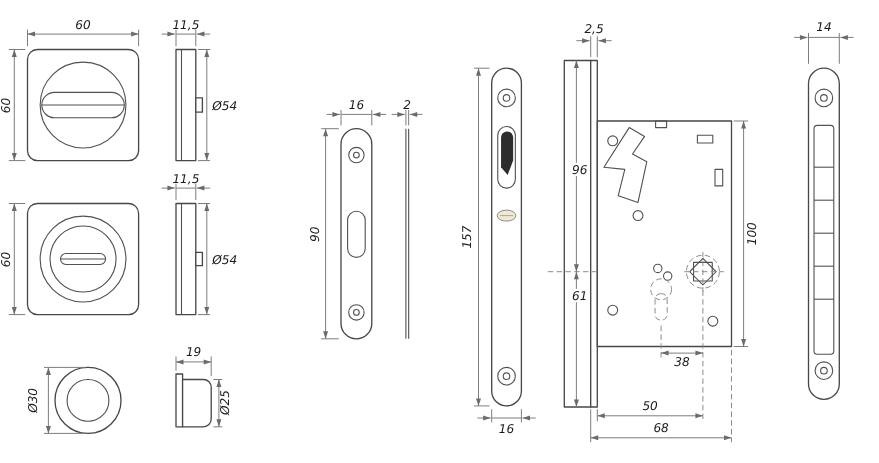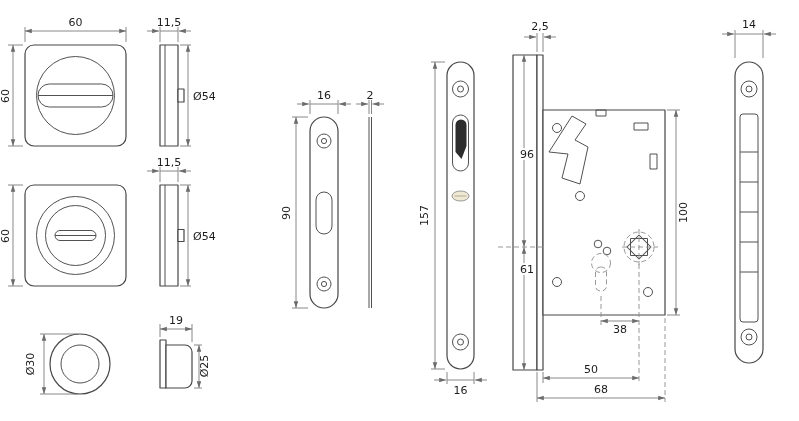--- a/index.html
+++ b/index.html
@@ -1,17 +1,17 @@
 <!DOCTYPE html>
 <html><head>
 <meta charset="utf-8">
 <style>
   html, body { margin:0; padding:0; background:#f4f4f4; }
   .stage { width:799px; height:421px; background:#ffffff; position:relative;
-           font-family:"DejaVu Sans", sans-serif; overflow:hidden; }
+           font-family:"DejaVu Sans", sans-serif; overflow:hidden;font-style:italic; }
   svg { display:block; }
   .o   { fill:#ffffff; stroke:#474747; stroke-width:1.2; stroke-linejoin:round; }
   .d   { fill:none; stroke:#515151; stroke-width:1; stroke-linejoin:round; }
   .dk  { fill:#2d2d2d; stroke:none; }
   .dim { stroke:#7b7b7b; stroke-width:0.9; fill:none; }
   .dash{ stroke:#8c8c8c; stroke-width:0.9; fill:none; stroke-dasharray:5 3; }
   text { font-family:"DejaVu Sans", sans-serif; font-size:11px; fill:#1c1c1c; }
   .halo{ paint-order:stroke; stroke:#ffffff; stroke-width:4px; }
   .badge{ fill:#efe9d4; stroke:#8a8a8a; stroke-width:0.9; }
 </style>

